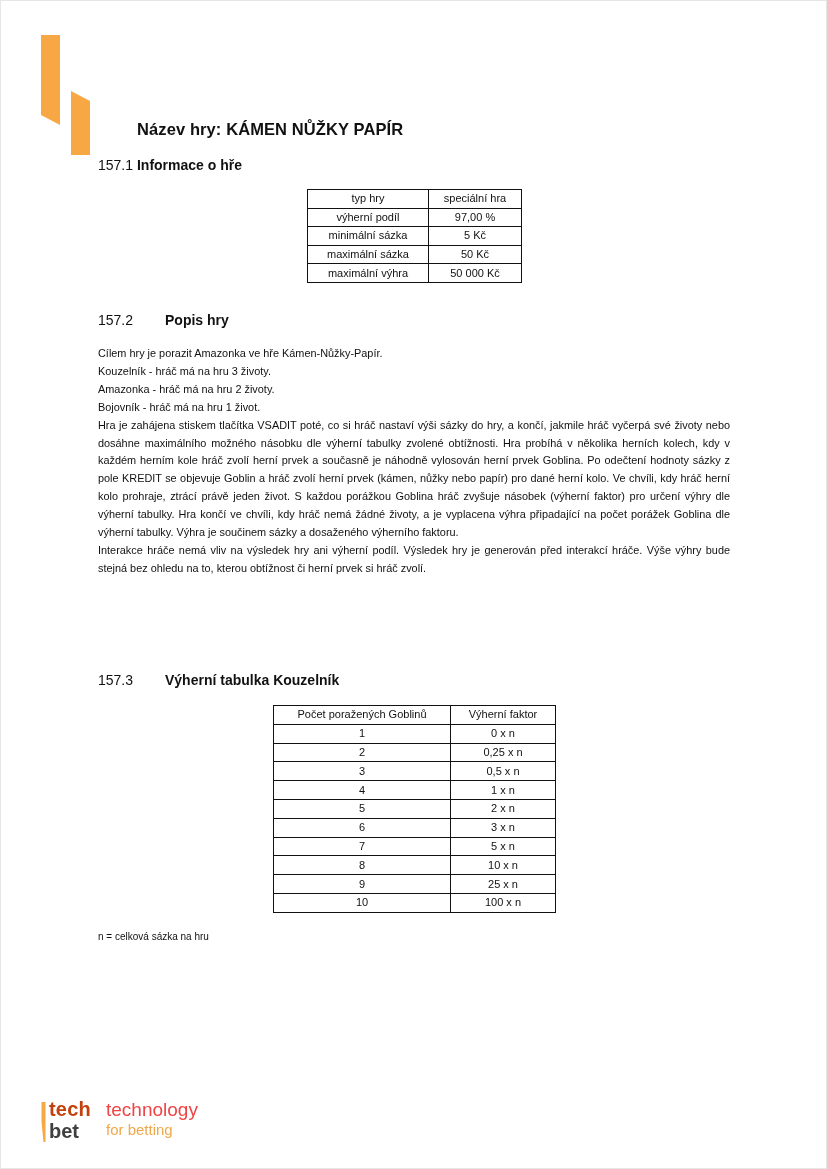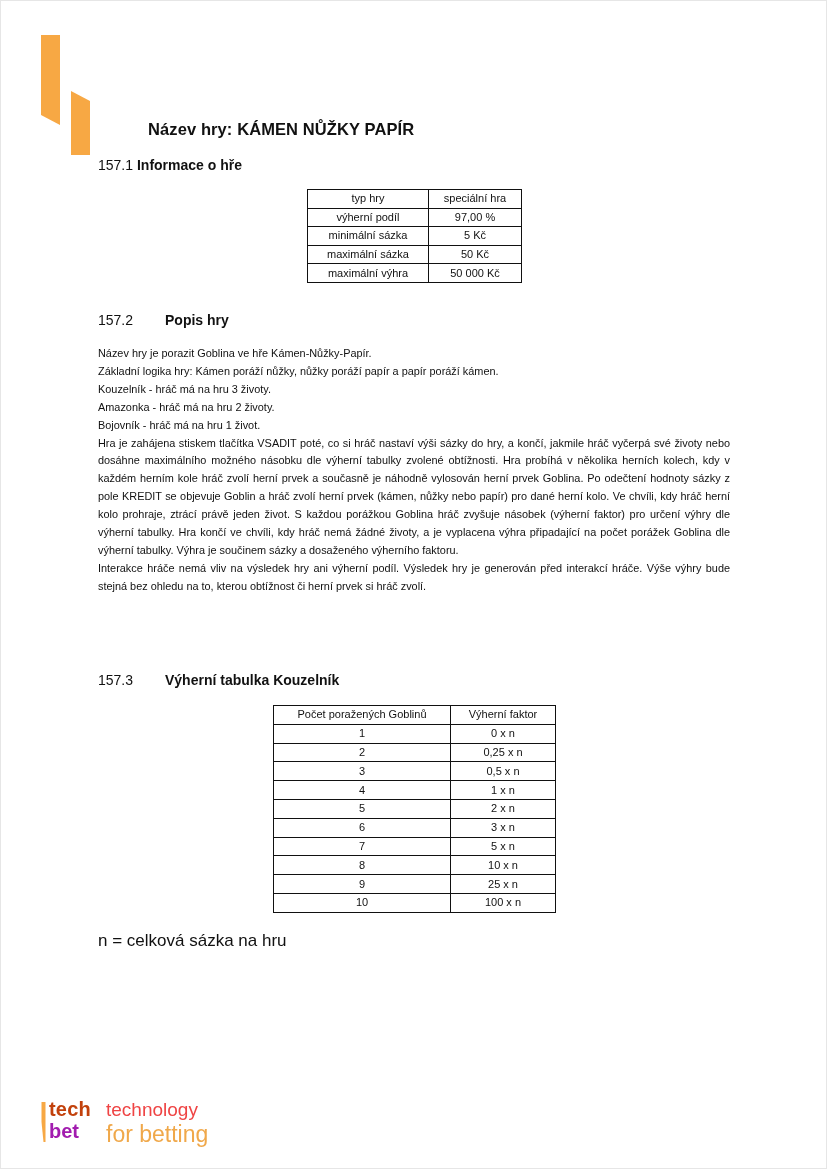--- a/index.html
+++ b/index.html
@@ -1,41 +1,41 @@
 <!DOCTYPE html>
 <html><head>
 <meta charset="utf-8">
 <style>
   html, body { margin: 0; padding: 0; background: #ffffff; }
   body { width: 827px; height: 1169px; position: relative; overflow: hidden;
          font-family: "Liberation Sans", sans-serif; color: #111; }
   .page { position: absolute; inset: 0; background: #fff; border: 1px solid #e6e6e6; box-sizing: border-box; }
   .deco { position: absolute; left: 38px; top: 32px; width: 56px; height: 124px; }
-  .title { position: absolute; left: 147px; top: 119px; font-size: 16.5px; font-weight: bold; letter-spacing: 0.1px; }
+  .title { position: absolute; left: 136px; top: 119px; font-size: 16.5px; font-weight: bold; letter-spacing: 0.1px; }
   .h1 { position: absolute; left: 97px; top: 156px; font-size: 14px; }
   .h1 b { font-weight: bold; }
   .hsec { position: absolute; left: 97px; font-size: 14px; }
   .hsec .num { display: inline-block; width: 67px; }
   .hsec .lbl { font-weight: bold; text-align: right; }
   table { border-collapse: collapse; position: absolute; font-size: 11px; }
   td, th { border: 1px solid #111; text-align: center; padding: 0; height: 17.6px; line-height: 17px; font-weight: normal; }
   .info { left: 306px; top: 188px; width: 215px; }
   .info td:first-child { width: 120px; }
   .win { left: 272px; top: 704px; width: 283px; }
   .win td:first-child, .win th:first-child { width: 176px; }
   .win th, .win td { height: 17.8px; }
   .body { position: absolute; left: 97px; top: 344px; width: 632px; font-size: 10.9px; line-height: 17.9px; text-align: justify; }
   .body p { margin: 0; }
-  .note { position: absolute; left: 97px; top: 930px; font-size: 17px; }
+  .note { position: absolute; left: 97px; top: 930px; font-size: 10px; }
   .logo { position: absolute; left: 38px; top: 1100px; height: 44px; width: 200px; }
   .logo .bar { position: absolute; left: 2px; top: 1px; width: 4px; height: 40px; }
   .logo .w1 { position: absolute; left: 10px; top: -3px; font-size: 20px; font-weight: bold; color: #c2410c; letter-spacing: 0.2px; }
-  .logo .w2 { position: absolute; left: 10px; top: 19px; font-size: 20px; font-weight: bold; color: #a21caf; }
+  .logo .w2 { position: absolute; left: 10px; top: 19px; font-size: 20px; font-weight: bold; color: #404040; }
   .logo .t1 { position: absolute; left: 67px; top: -2px; font-size: 19px; color: #ef4444; }
-  .logo .t2 { position: absolute; left: 67px; top: 20px; font-size: 23px; color: #f0a84a; }
+  .logo .t2 { position: absolute; left: 67px; top: 20px; font-size: 15px; color: #f0a84a; }
 </style>
 </head>
 <body>
 
 <div class="page">
 
   <svg class="deco" viewBox="0 0 56 124">
     <polygon points="2,2 21,2 21,92 2,82" fill="#f7a844"></polygon>
     <polygon points="32,58 51,68 51,122 32,122" fill="#f7a844"></polygon>
   </svg>
@@ -70,22 +70,21 @@
           <td>50 000 Kč</td>
         </tr>
       </tbody>
   </table>
 
   <div class="hsec" style="top:311px;">
     <span class="num">157.2</span><span class="lbl">Popis hry</span>
   </div>
 
   <div class="body">
-    <p>Název hry je porazit Goblina ve hře Kámen-Nůžky-Papír.</p>
-    <p>Základní logika hry: Kámen poráží nůžky, nůžky poráží papír a papír poráží kámen.</p>
+    <p>Cílem hry je porazit Amazonka ve hře Kámen-Nůžky-Papír.</p>
     <p>Kouzelník - hráč má na hru 3 životy.</p>
     <p>Amazonka - hráč má na hru 2 životy.</p>
     <p>Bojovník - hráč má na hru 1 život.</p>
     <p>Hra je zahájena stiskem tlačítka VSADIT poté, co si hráč nastaví výši sázky do hry, a končí, jakmile hráč vyčerpá své životy nebo dosáhne maximálního možného násobku dle výherní tabulky zvolené obtížnosti. Hra probíhá v několika herních kolech, kdy v každém herním kole hráč zvolí herní prvek a současně je náhodně vylosován herní prvek Goblina. Po odečtení hodnoty sázky z pole KREDIT se objevuje Goblin a hráč zvolí herní prvek (kámen, nůžky nebo papír) pro dané herní kolo. Ve chvíli, kdy hráč herní kolo prohraje, ztrácí právě jeden život. S každou porážkou Goblina hráč zvyšuje násobek (výherní faktor) pro určení výhry dle výherní tabulky. Hra končí ve chvíli, kdy hráč nemá žádné životy, a je vyplacena výhra připadající na počet porážek Goblina dle výherní tabulky. Výhra je součinem sázky a dosaženého výherního faktoru.</p>
     <p>Interakce hráče nemá vliv na výsledek hry ani výherní podíl. Výsledek hry je generován před interakcí hráče. Výše výhry bude stejná bez ohledu na to, kterou obtížnost či herní prvek si hráč zvolí.</p>
   </div>
 
   <div class="hsec" style="top:671px;">
     <span class="num">157.3</span><span class="lbl">Výherní tabulka Kouzelník</span>
   </div>

